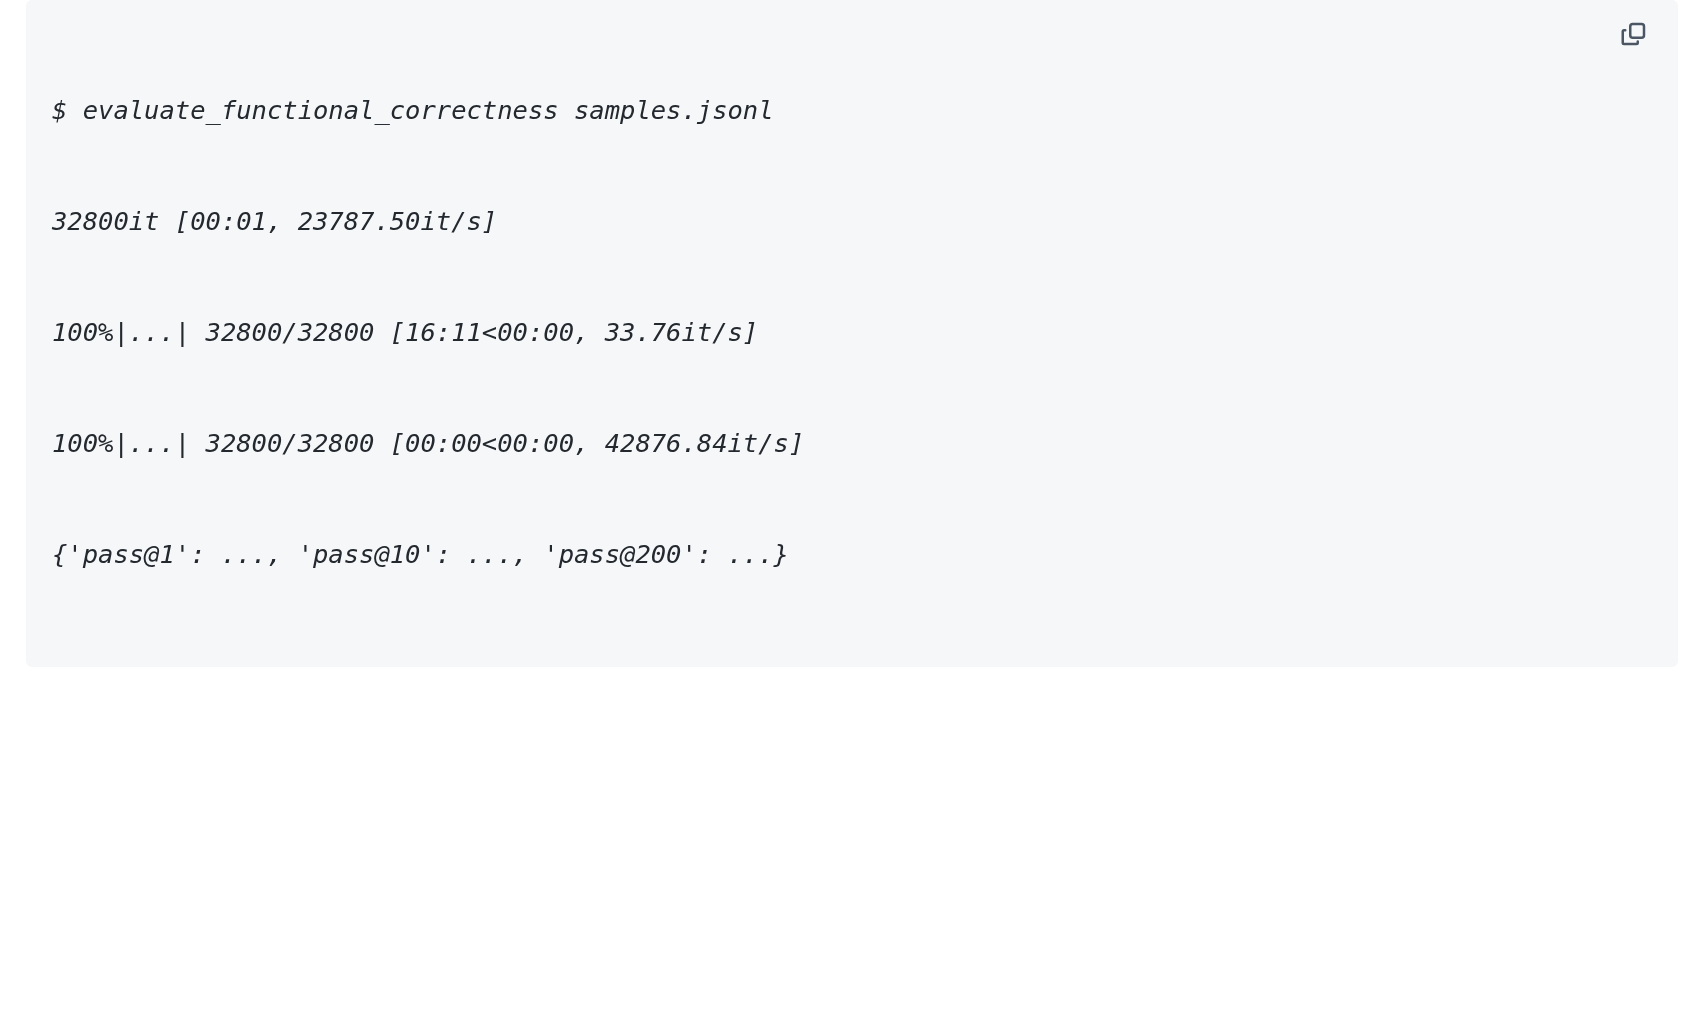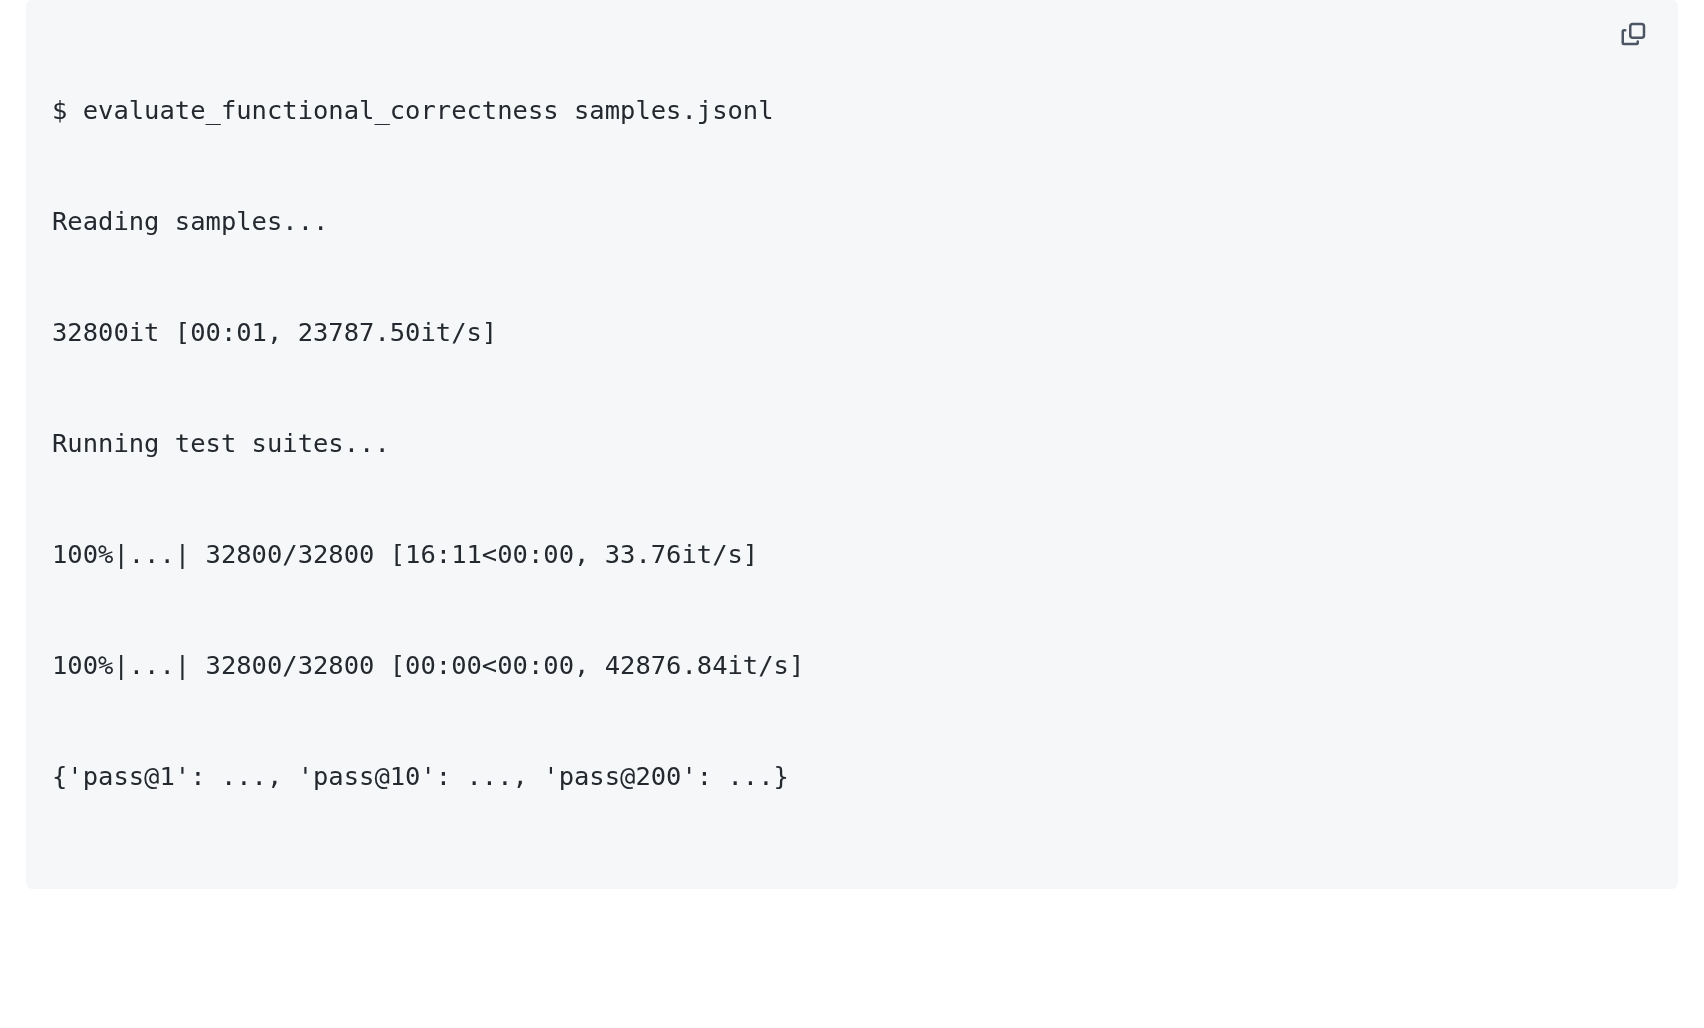--- a/index.html
+++ b/index.html
@@ -20,20 +20,21 @@
     padding: 0 26px 0 26px;
   }
 
   
   .codeblock {
     position: relative;
     background: #f6f7f9;
     border-radius: 6px;
     padding: 18px 26px 20px 26px;
     overflow: hidden;
+    font-style: italic;
   }
   .codeblock .code-lines {
     font-family: "DejaVu Sans Mono", "Liberation Mono", monospace;
     font-size: 25.5px;
     line-height: 37px;
     color: #24292f;
     white-space: pre;
     letter-spacing: 0px;
   }
   .codeblock .code-lines .line {
@@ -70,23 +71,21 @@
     <button class="copy-btn" title="Copy">
       <span>
         <svg width="30" height="30" viewBox="0 0 24 24" fill="none" stroke="#4b5563" stroke-width="2" stroke-linecap="round" stroke-linejoin="round">
           <rect x="9" y="4" width="11" height="11" rx="2"></rect>
           <path d="M5 9 L4 9 a1 1 0 0 0 -1 1 L3 19 a1 1 0 0 0 1 1 L14 20 a1 1 0 0 0 1 -1 L15 18"></path>
         </svg>
       </span>
     </button>
     <div class="code-lines">
       <span class="line">$ evaluate_functional_correctness samples.jsonl</span>
-      <span class="line">Reading samples...</span>
       <span class="line">32800it [00:01, 23787.50it/s]</span>
-      <span class="line">Running test suites...</span>
       <span class="line">100%|...| 32800/32800 [16:11&lt;00:00, 33.76it/s]</span>
       <span class="line">100%|...| 32800/32800 [00:00&lt;00:00, 42876.84it/s]</span>
       <span class="line">{'pass@1': ..., 'pass@10': ..., 'pass@200': ...}</span>
     </div>
   </div>
 
   <div class="gap-a"></div>
 
 </div>
 

